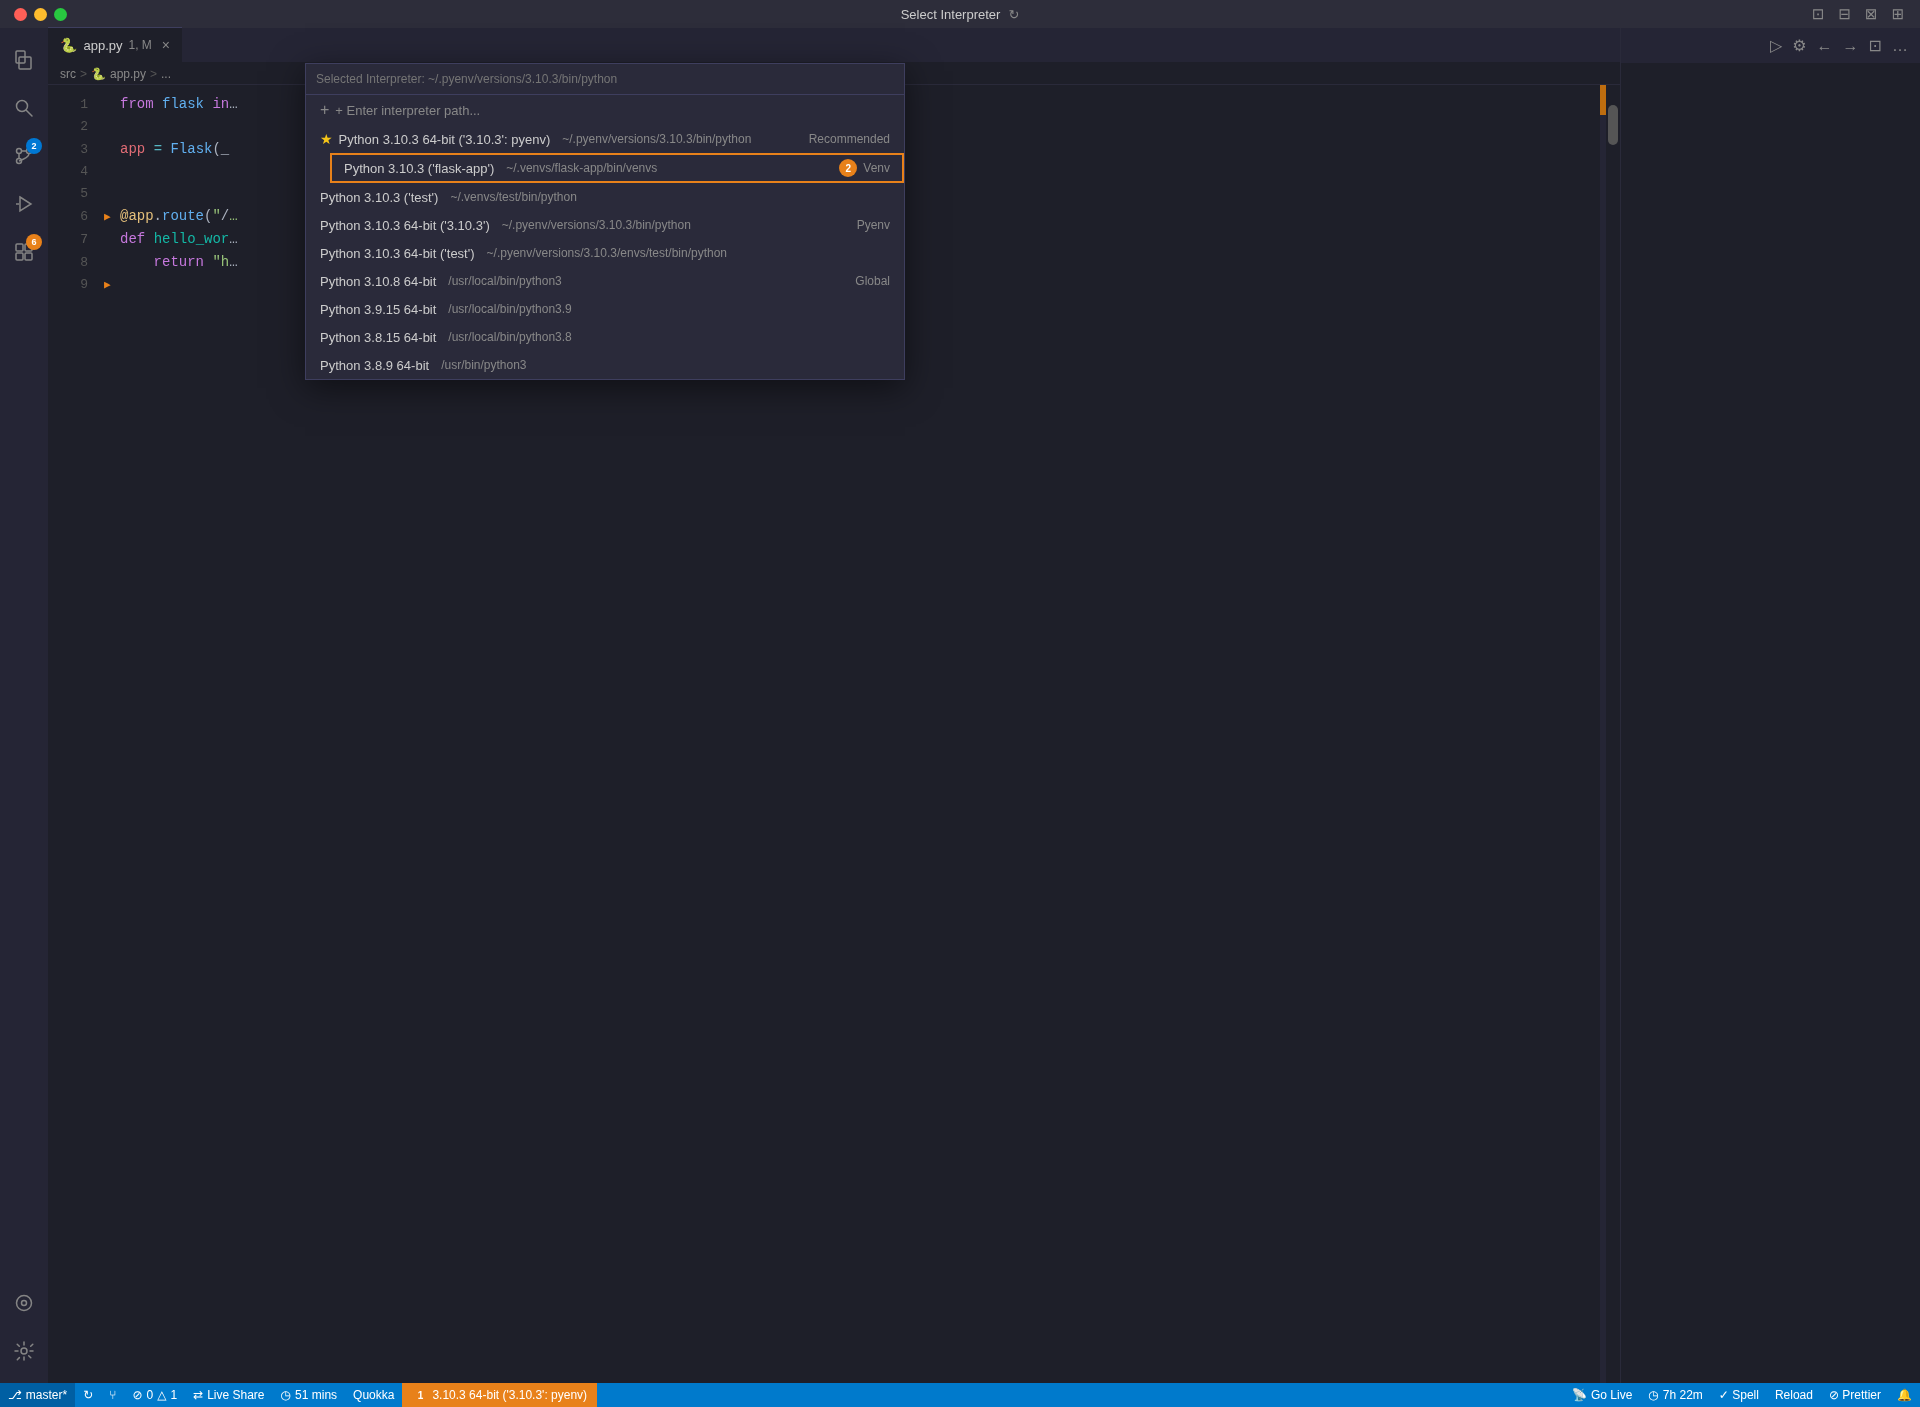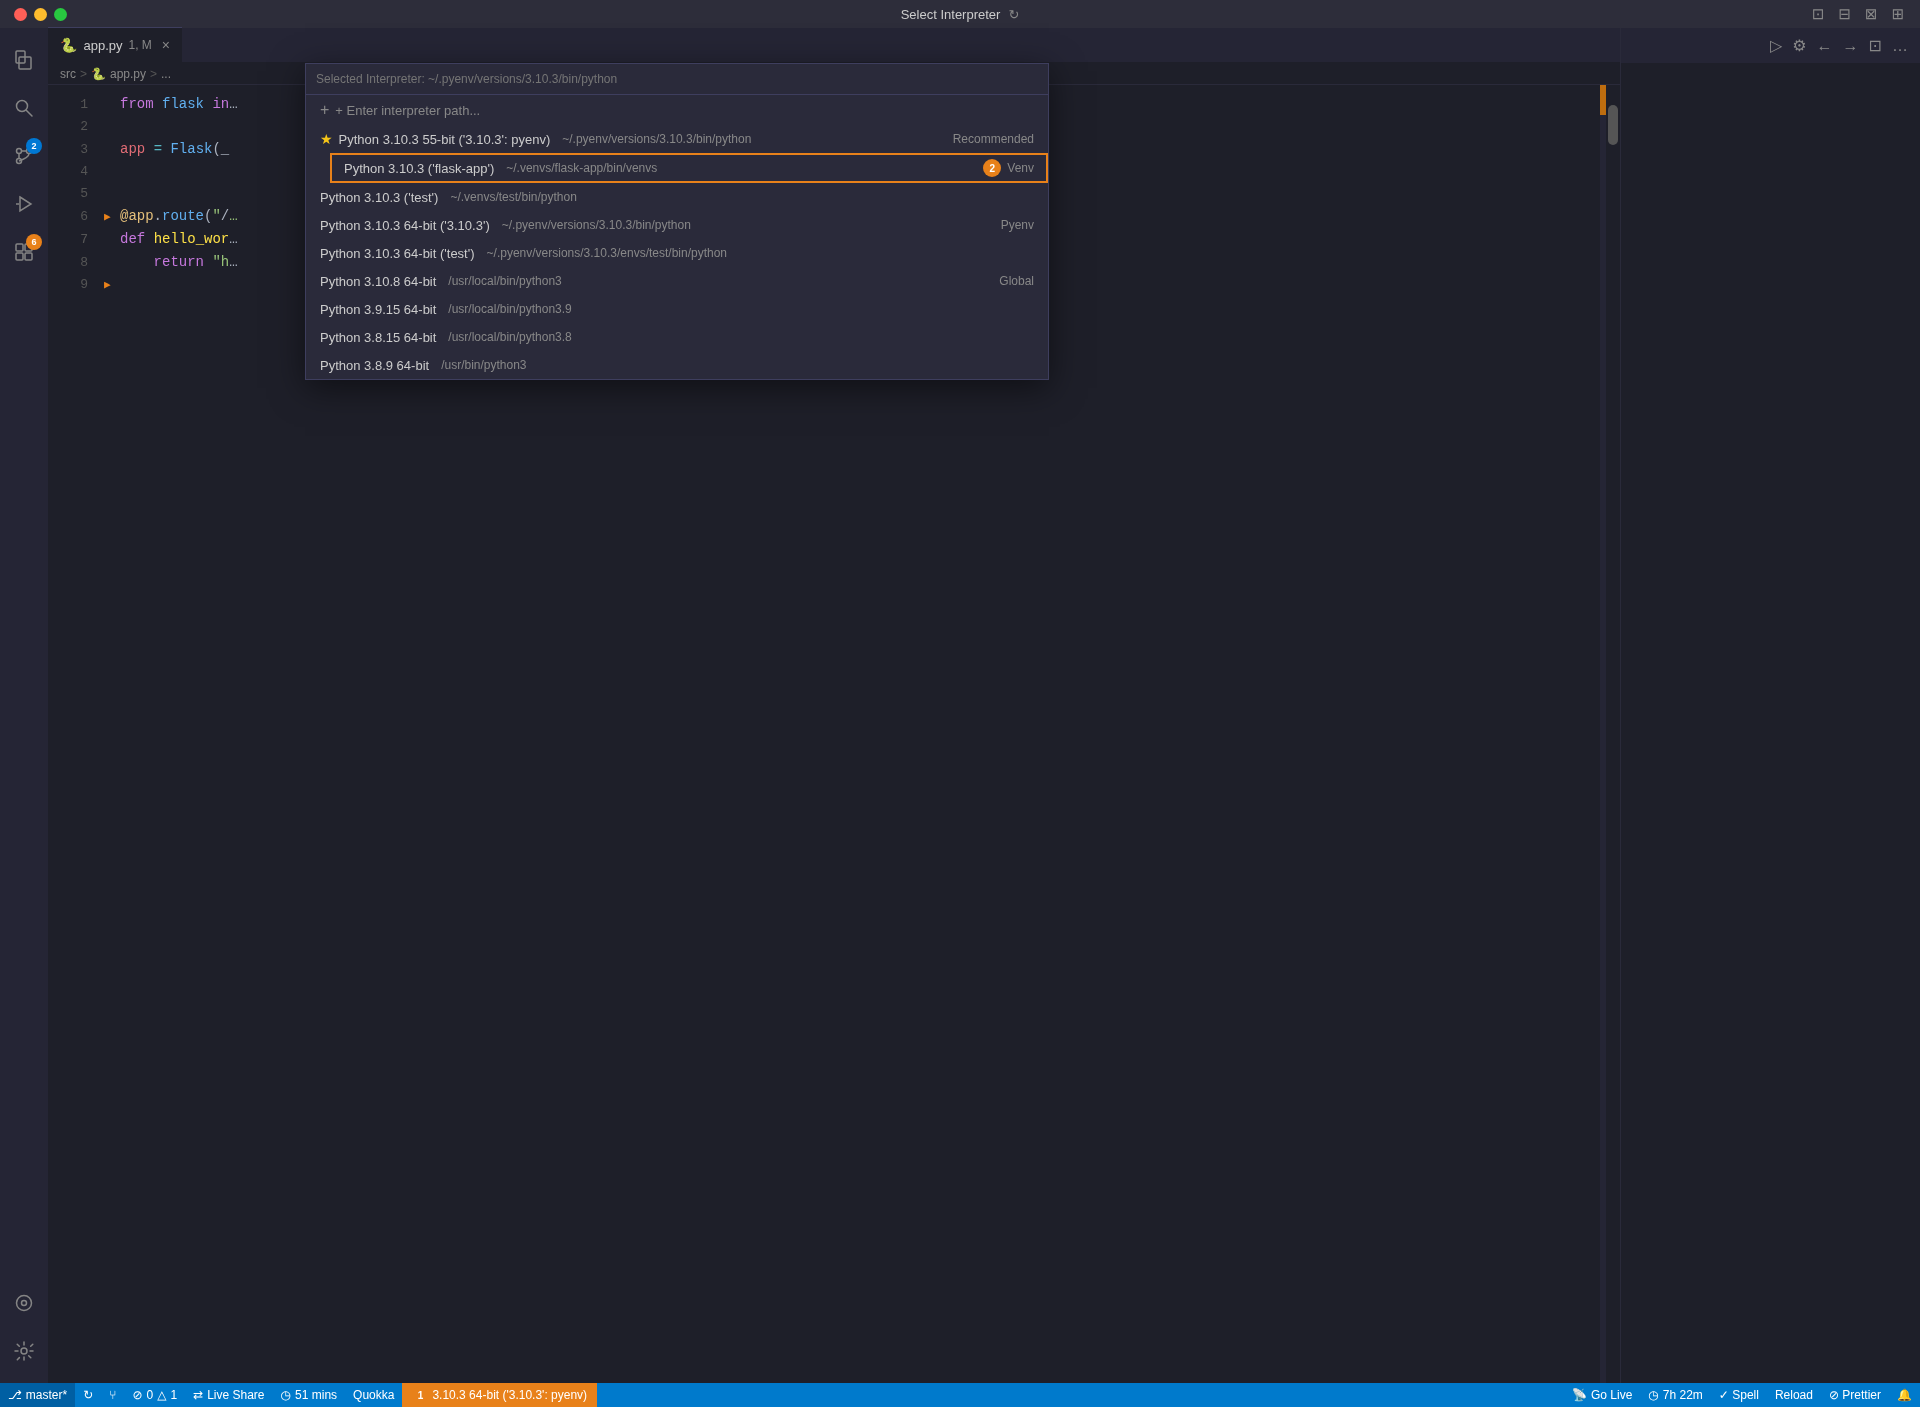--- a/index.html
+++ b/index.html
@@ -192,21 +192,21 @@
     }
 
     
     .kw-from { color: #c678dd; }
     .kw-flask { color: #61afef; }
     .kw-app { color: #e06c75; }
     .kw-eq { color: #56b6c2; }
     .kw-Flask { color: #61afef; }
     .kw-route { color: #61afef; }
     .kw-def { color: #c678dd; }
-    .kw-func { color: #fde047; }
+    .kw-func { color: #14b8a6; }
     .kw-return { color: #c678dd; }
     .str { color: #98c379; }
     .decorator { color: #e5c07b; text-align: right; }
     .punc { color: #abb2bf; }
 
     
     .scrollbar-track {
       position: absolute;
       right: 0;
       top: 0;
@@ -259,21 +259,21 @@
       gap: 10px;
       color: #888;
       font-size: 16px;
     }
 
     
     .interpreter-popup {
       position: absolute;
       top: 63px;
       left: 305px;
-      width: 744px;
+      width: 600px;
       background: #2a2a3a;
       border: 1px solid #3e3e5e;
       z-index: 100;
       box-shadow: 0 8px 32px rgba(0,0,0,0.5);
     }
     .interpreter-search {
       padding: 8px 10px;
       display: flex;
       align-items: center;
       border-bottom: 1px solid #3e3e5e;
@@ -569,21 +569,21 @@
   </div>
   <div class="interpreter-list">
 
     <div class="interpreter-item add-item">
       <span style="color:#888;font-size:16px;">+</span>
       <span class="item-label">+ Enter interpreter path...</span>
     </div>
 
     <div class="interpreter-item recommended">
       <span class="star-icon">★</span>
-      <span class="item-label" style="color:#ccc;">Python 3.10.3 55-bit ('3.10.3': pyenv)</span>
+      <span class="item-label" style="color:#ccc;">Python 3.10.3 64-bit ('3.10.3': pyenv)</span>
       <span class="item-path">~/.pyenv/versions/3.10.3/bin/python</span>
       <span class="item-tag" style="color:#888;">Recommended</span>
     </div>
 
     <div class="interpreter-item selected">
       <span class="item-label">Python 3.10.3 ('flask-app')</span>
       <span class="item-path">~/.venvs/flask-app/bin/venvs</span>
       <div class="item-badge">2</div>
       <span class="item-tag" style="color:#888;">Venv</span>
     </div>

